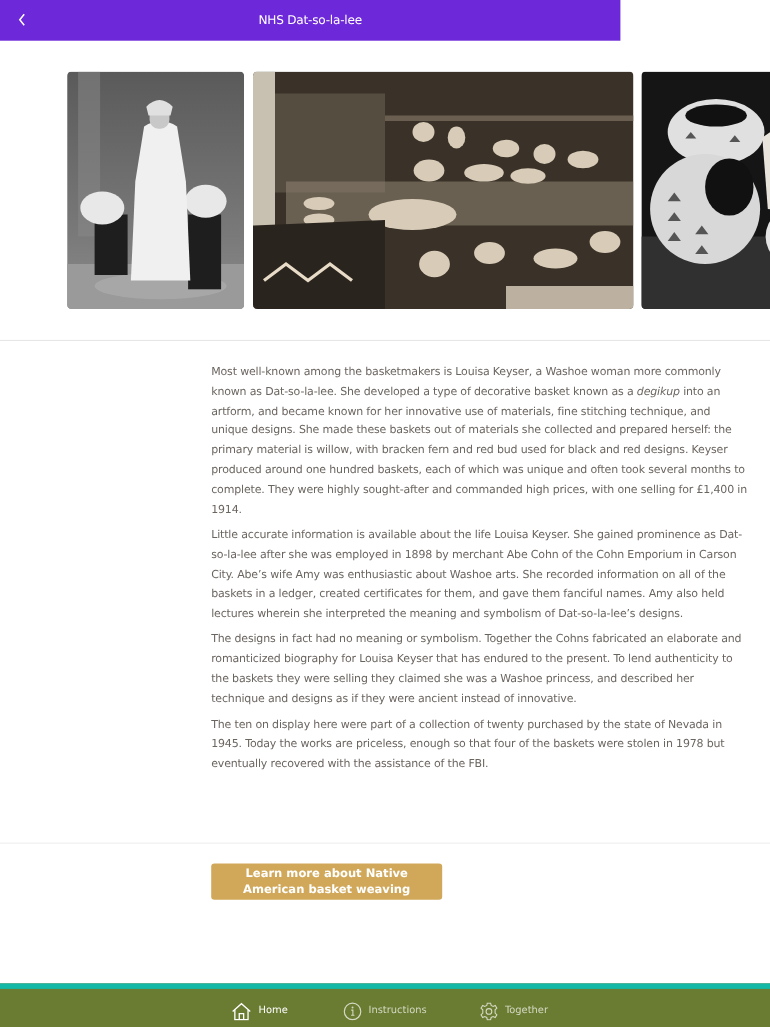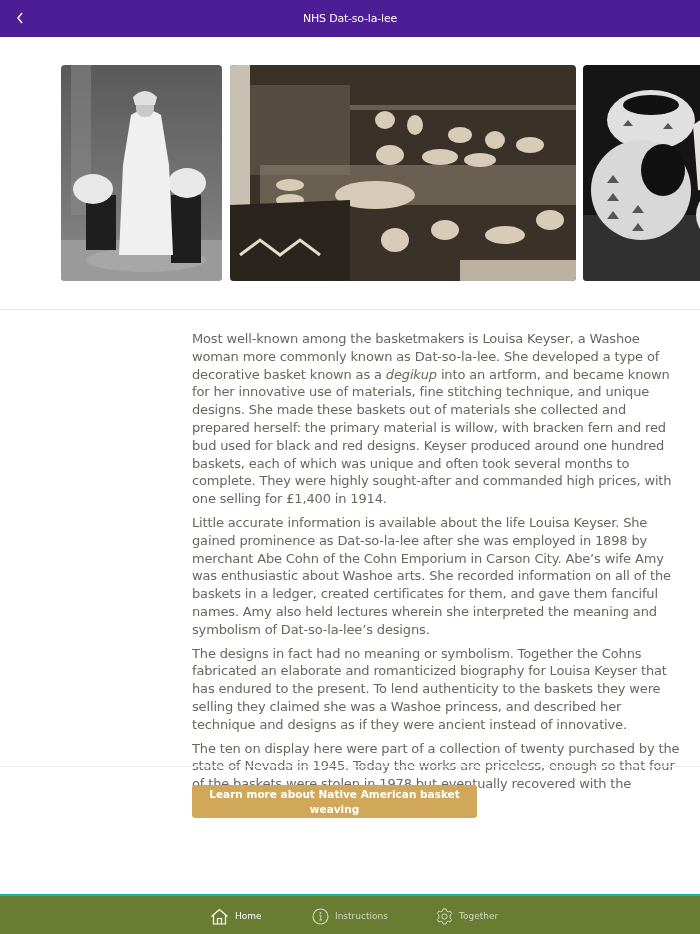--- a/index.html
+++ b/index.html
@@ -1,58 +1,58 @@
 <!DOCTYPE html>
 <html><head>
 <meta charset="utf-8">
 <style>
   * { box-sizing: border-box; margin: 0; padding: 0; }
   html, body { width: 700px; height: 934px; overflow: hidden; background: #ffffff; }
   body { font-family: "DejaVu Sans", sans-serif; position: relative; }
 
   .topbar {
-    position: absolute; left: 0; top: 0; width: 700px; height: 37px;
-    background: #4c1d95; display: flex; align-items: center; justify-content: center;
+    position: absolute; left: 0; top: 0; width: 564px; height: 37px;
+    background: #6d28d9; display: flex; align-items: center; justify-content: center;
   }
   .topbar .back {
     position: absolute; left: 10px; top: 6px; width: 20px; height: 24px;
     display: flex; align-items: center; justify-content: center; cursor: pointer;
   }
   .topbar .title {
     color: #ffffff; font-size: 11px; font-family: "DejaVu Sans", sans-serif; letter-spacing: -0.2px;
   }
 
   .gallery {
     position: absolute; left: 0; top: 37px; width: 700px; height: 272px; overflow: hidden; margin-left: 44px;
   }
   .photo {
     position: absolute; top: 28px; height: 216px; border-radius: 4px; overflow: hidden;
   }
   .photo svg { width: 100%; height: 100%; display: block; }
   .divider1 { position: absolute; left: 0; top: 309px; width: 700px; height: 1px; background: #e6e6e6; }
 
   .content {
     position: absolute; left: 192px; top: 330px; width: 490px;
-    color: #6b6560; font-size: 13px; line-height: 17.8px; letter-spacing: -0.15px;
+    color: #6b6560; font-size: 10px; line-height: 17.8px; letter-spacing: -0.15px;
   }
   .content p { margin-bottom: 6px; }
   .content em { font-style: italic; }
 
   .divider2 { position: absolute; left: 0; top: 766px; width: 700px; height: 1px; background: #eeeeee; }
 
   .cta {
-    position: absolute; left: 192px; top: 785px; width: 285px; height: 33px;
+    position: absolute; left: 192px; top: 785px; width: 210px; height: 33px;
     background: #d1a85a; border-radius: 3px; color: #ffffff; font-weight: bold;
     font-size: 10.5px; line-height: 15px; text-align: center; padding: 2px 10px;
     display: flex; align-items: center; justify-content: center; cursor: pointer;
   }
 
   .tabbar {
     position: absolute; left: 0; top: 894px; width: 700px; height: 40px;
-    background: #6a7b32; border-top: 2px solid #14b8a6;
+    background: #6a7b32; border-top: 5px solid #14b8a6;
   }
   .tab { position: absolute; top: 0; height: 40px; display: flex; align-items: center; cursor: pointer; }
   .tab .lbl { font-size: 9px; margin-left: 6px; }
   .tab.active .lbl { color: #ffffff; }
   .tab .lbl.dim { color: #d4d9c2; }
 </style>
 </head>
 <body>
 
 <div class="topbar">

